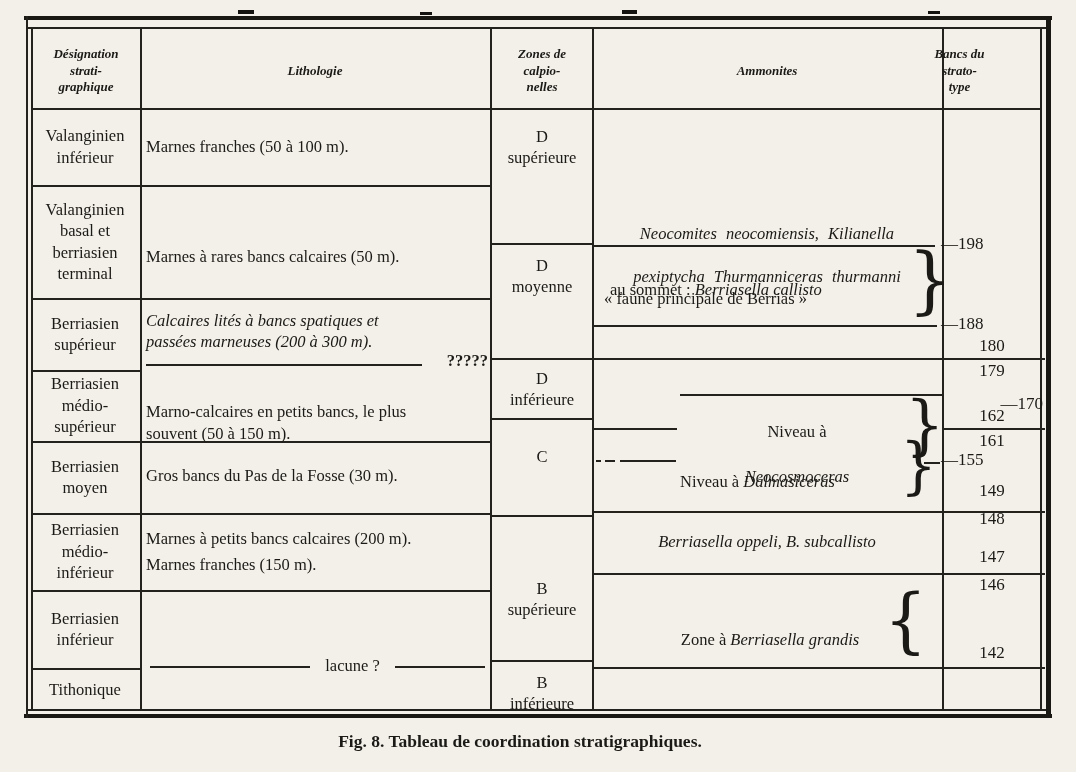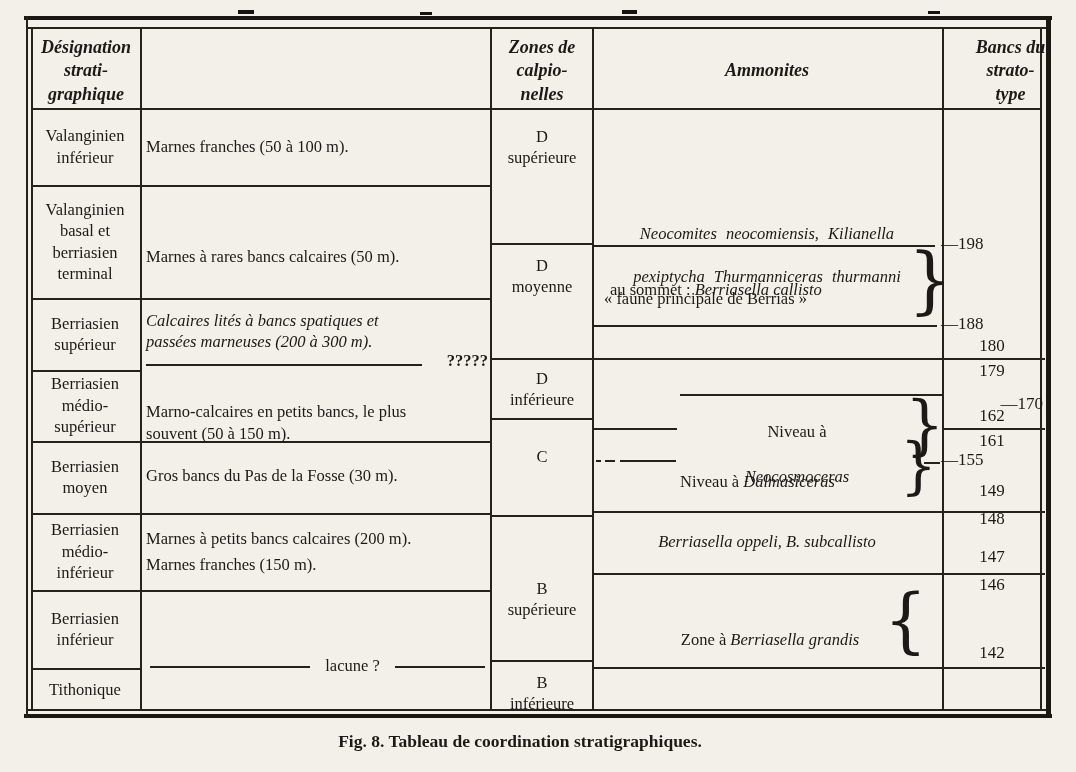--- a/index.html
+++ b/index.html
@@ -4,21 +4,21 @@
 <style>
   html,body{margin:0;padding:0;background:#e8e6e0;}
   #stage{position:relative;width:1076px;height:772px;background:#f2f0e9;overflow:hidden;
          font-family:"Liberation Serif","DejaVu Serif",serif;color:#1c1a16;}
   .hline{position:absolute;background:#24221d;height:2px;}
   .vline{position:absolute;background:#24221d;width:2px;}
   .thick{background:#191813;}
   .cell{position:absolute;white-space:pre-line;line-height:1.3;font-size:16.5px;}
   .cc{display:flex;align-items:center;justify-content:center;text-align:center;}
   .cl{display:flex;align-items:center;justify-content:flex-start;text-align:left;}
-  .hdr{font-style:italic;font-weight:600;font-size:18px;}
+  .hdr{font-style:italic;font-weight:600;font-size:13px;}
   .it{font-style:italic;}
   .rom{font-style:normal;}
   .banc{position:absolute;left:941px;width:102px;height:22px;font-size:17px;}
   .banc.ctr{text-align:center;}
   .banc.dsh{text-align:left;}
   .brace{position:absolute;font-weight:400;color:#1c1a16;transform:scaleY(1.05);
          font-family:"DejaVu Serif",serif;line-height:1;}
   .blk{display:block;}
   .wsp{word-spacing:5px;}
   .artifact{position:absolute;background:#14130f;}
@@ -86,25 +86,26 @@
 
   <div class="hline" style="left:592px;top:511px;width:453px;"></div>
   <div class="hline" style="left:592px;top:573px;width:453px;"></div>
   <div class="hline" style="left:592px;top:667px;width:453px;"></div>
 
   <div class="hline" style="left:942px;top:428px;width:103px;"></div>
 
   <div class="cell cc hdr" style="left:32px;top:36px;width:108px;height:70px;">Désignation
 strati-
 graphique</div>
+  <div class="cell cc hdr" style="left:140px;top:36px;width:350px;height:70px;">Lithologie</div>
   <div class="cell cc hdr" style="left:492px;top:34px;width:100px;height:74px;">Zones de
 calpio-
 nelles</div>
   <div class="cell cc hdr" style="left:592px;top:36px;width:350px;height:70px;">Ammonites</div>
-  <div class="cell cc hdr" style="left:957px;top:34px;width:107px;height:74px;">Bancs du
+  <div class="cell cc hdr" style="left:906px;top:34px;width:107px;height:74px;">Bancs du
 strato-
 type</div>
 
   <div class="cell cc" style="left:30px;top:108px;width:110px;height:77px;">Valanginien
 inférieur</div>
   <div class="cell cc" style="left:30px;top:185px;width:110px;height:113px;">Valanginien
 basal et
 berriasien
 terminal</div>
   <div class="cell cc" style="left:30px;top:298px;width:110px;height:72px;">Berriasien

